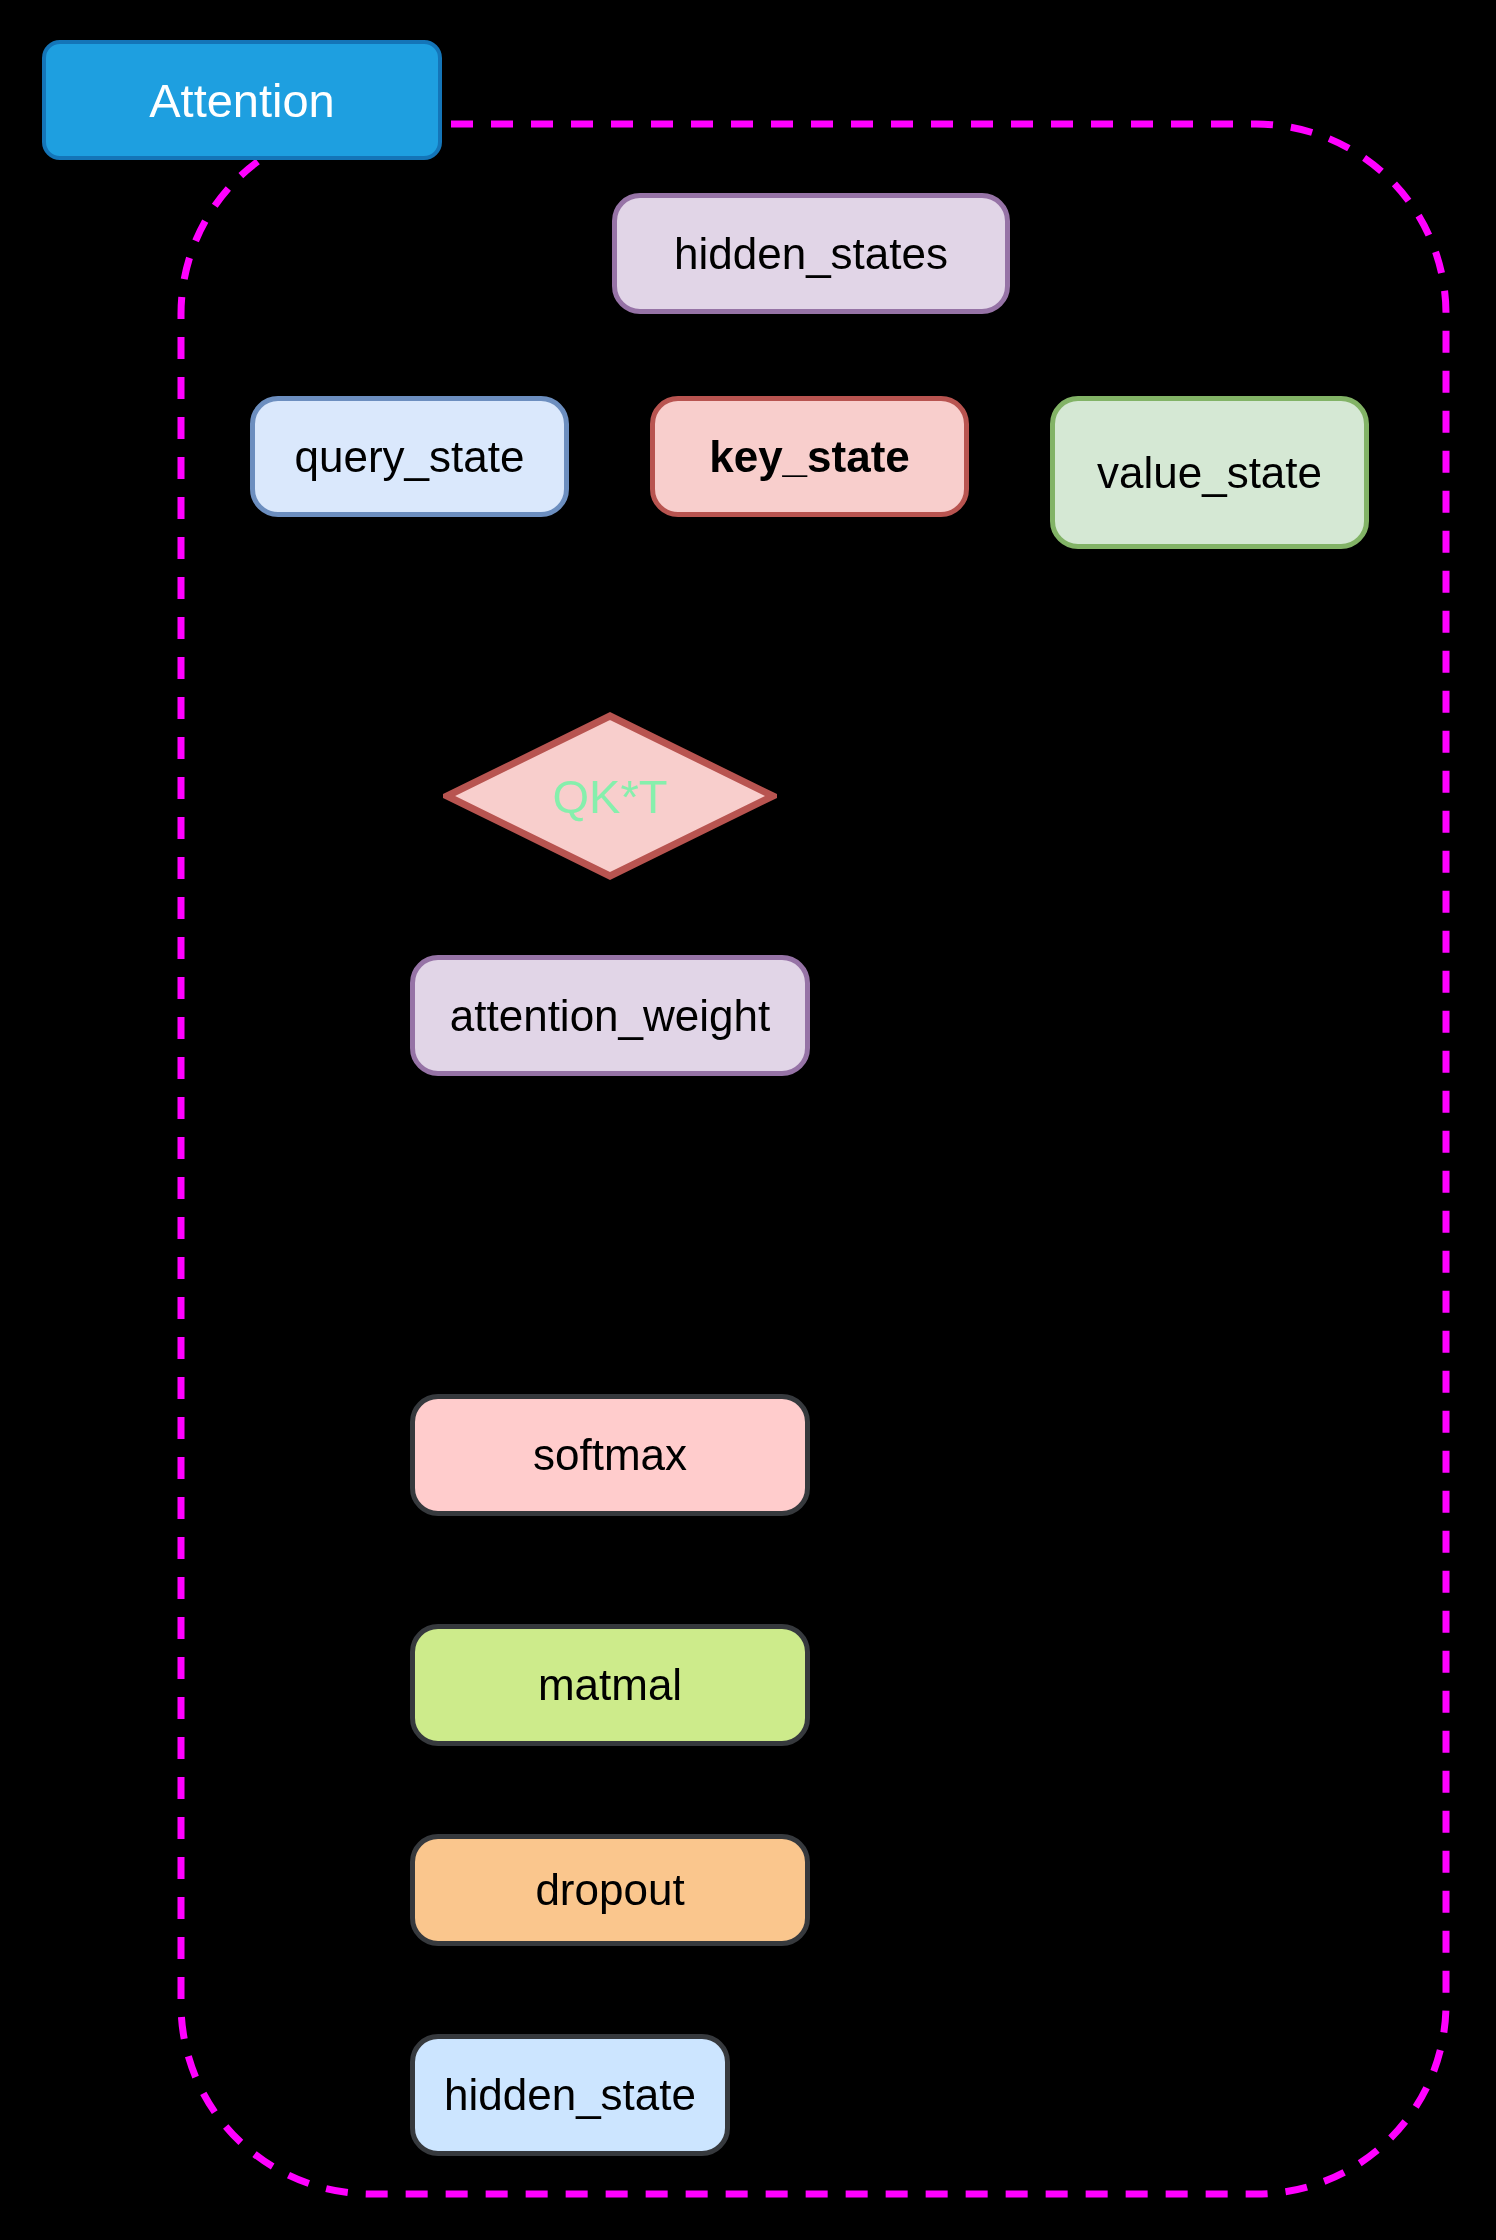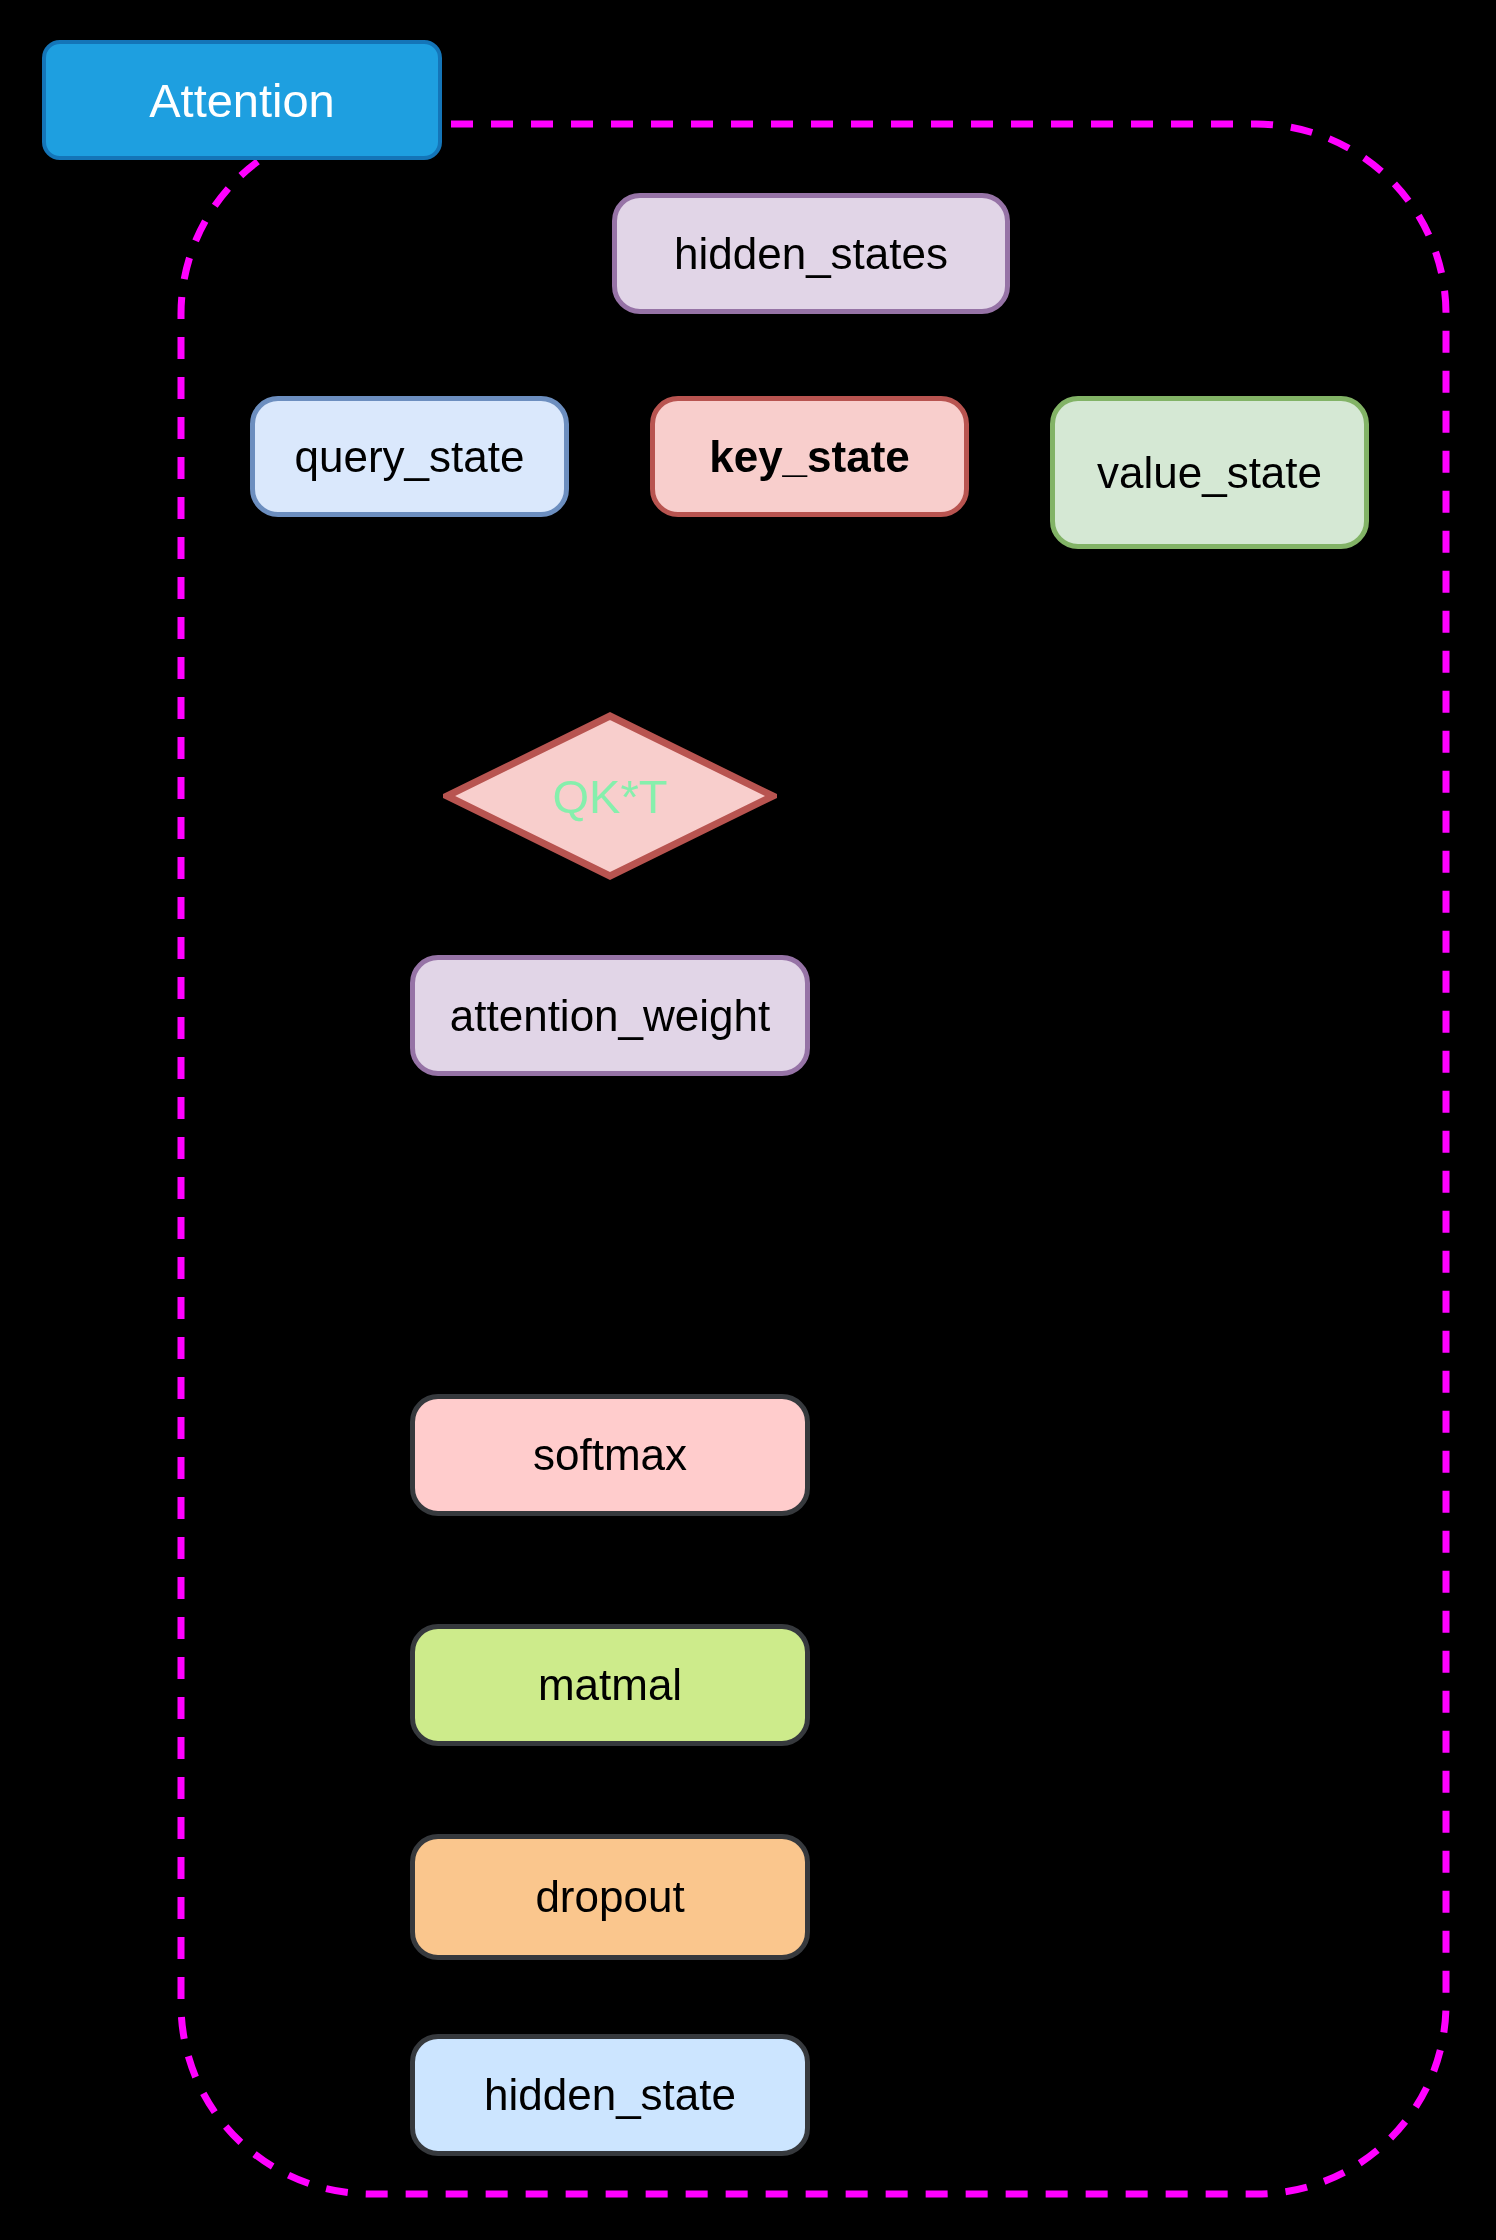--- a/index.html
+++ b/index.html
@@ -45,22 +45,22 @@
     font-size: 47px;
   }
   .n-hidden-states    { left: 612px;  top: 155px;  width: 398px; height: 121px; }
   .n-query-state      { left: 250px;  top: 396px;  width: 319px; height: 121px; }
   .n-key-state        { left: 650px;  top: 396px;  width: 319px; height: 121px; }
   .n-value-state      { left: 1050px; top: 396px;  width: 319px; height: 153px; }
   .n-attention-weight { left: 410px;  top: 955px;  width: 400px; height: 121px; }
   .n-position-bias    { left: 410px;  top: 1175px; width: 400px; height: 121px; }
   .n-softmax          { left: 410px;  top: 1394px; width: 400px; height: 122px; }
   .n-matmal           { left: 410px;  top: 1624px; width: 400px; height: 122px; }
-  .n-dropout          { left: 410px;  top: 1834px; width: 400px; height: 126px; }
-  .n-hidden-state     { left: 410px;  top: 2034px; width: 400px; height: 122px; }
+  .n-dropout          { left: 410px;  top: 1834px; width: 400px; height: 112px; }
+  .n-hidden-state     { left: 410px;  top: 2034px; width: 320px; height: 122px; }
   .diamond-wrap {
     position: absolute;
     z-index: 2;
     left: 443px; top: 712px;
     width: 334px; height: 168px;
   }
   .diamond-wrap svg { position: absolute; left: 0; top: 0; }
   .diamond-label {
     position: absolute;
     left: 0; top: 0; right: 0; bottom: 0;

